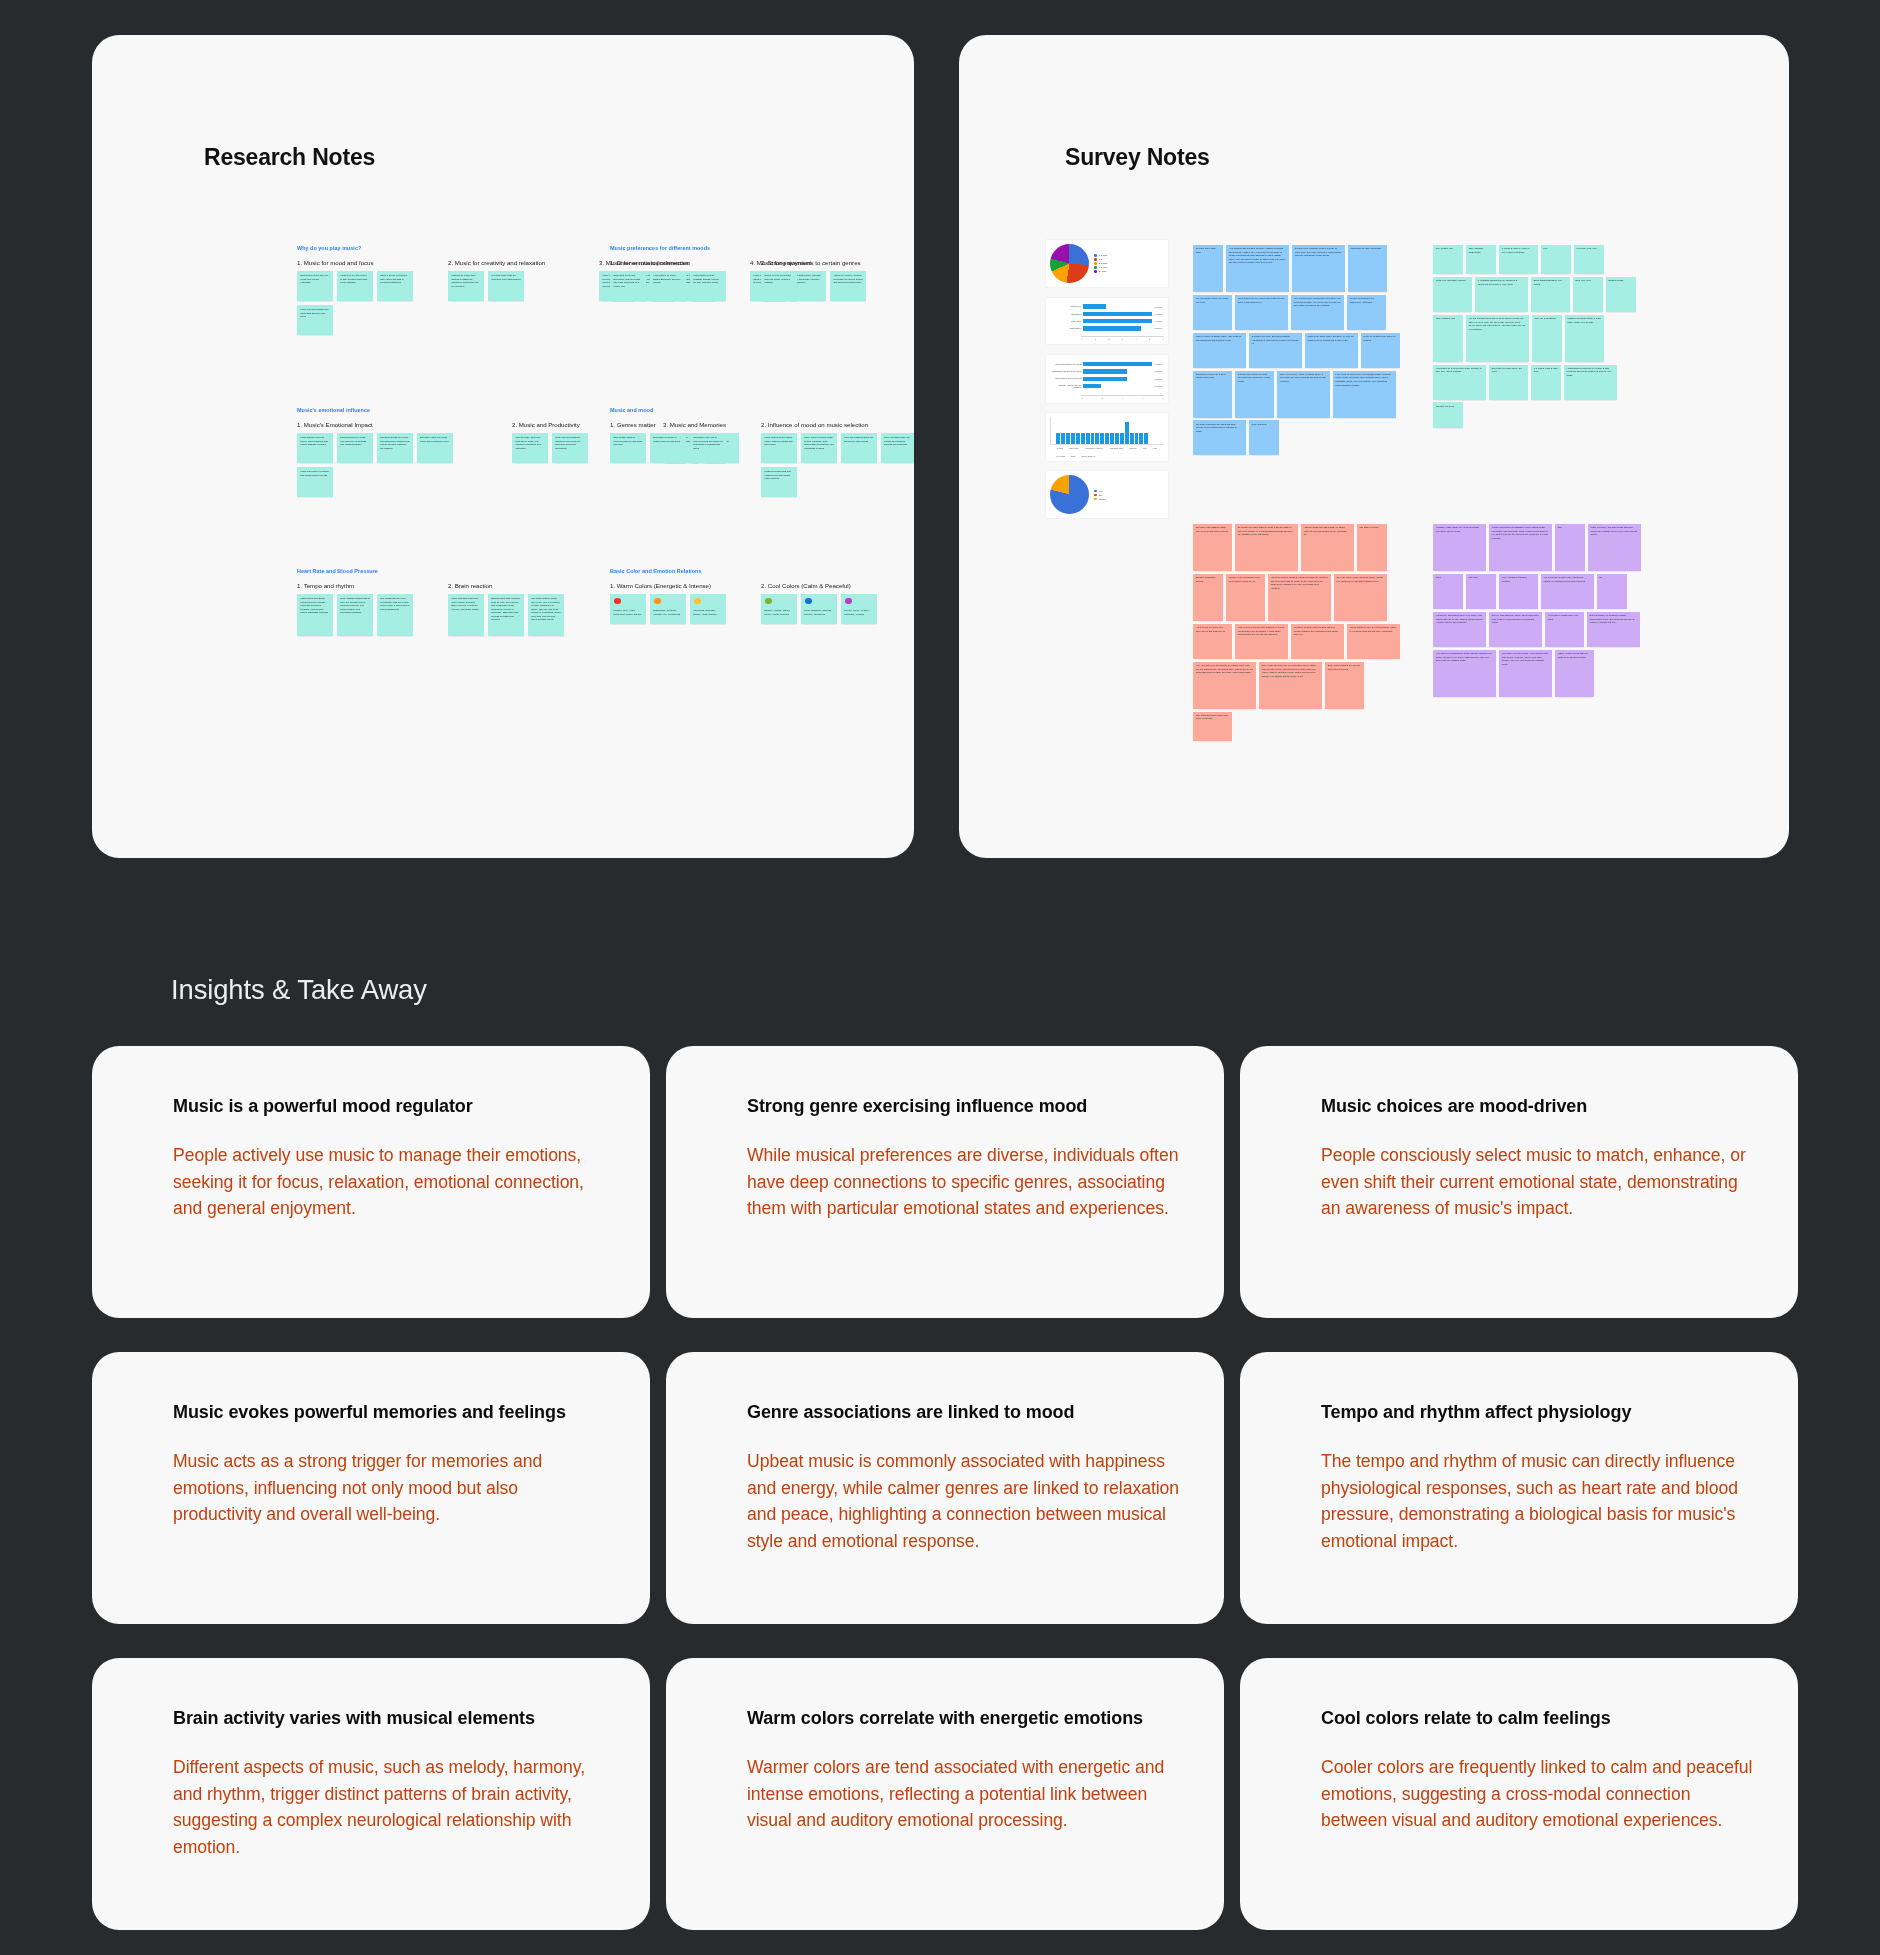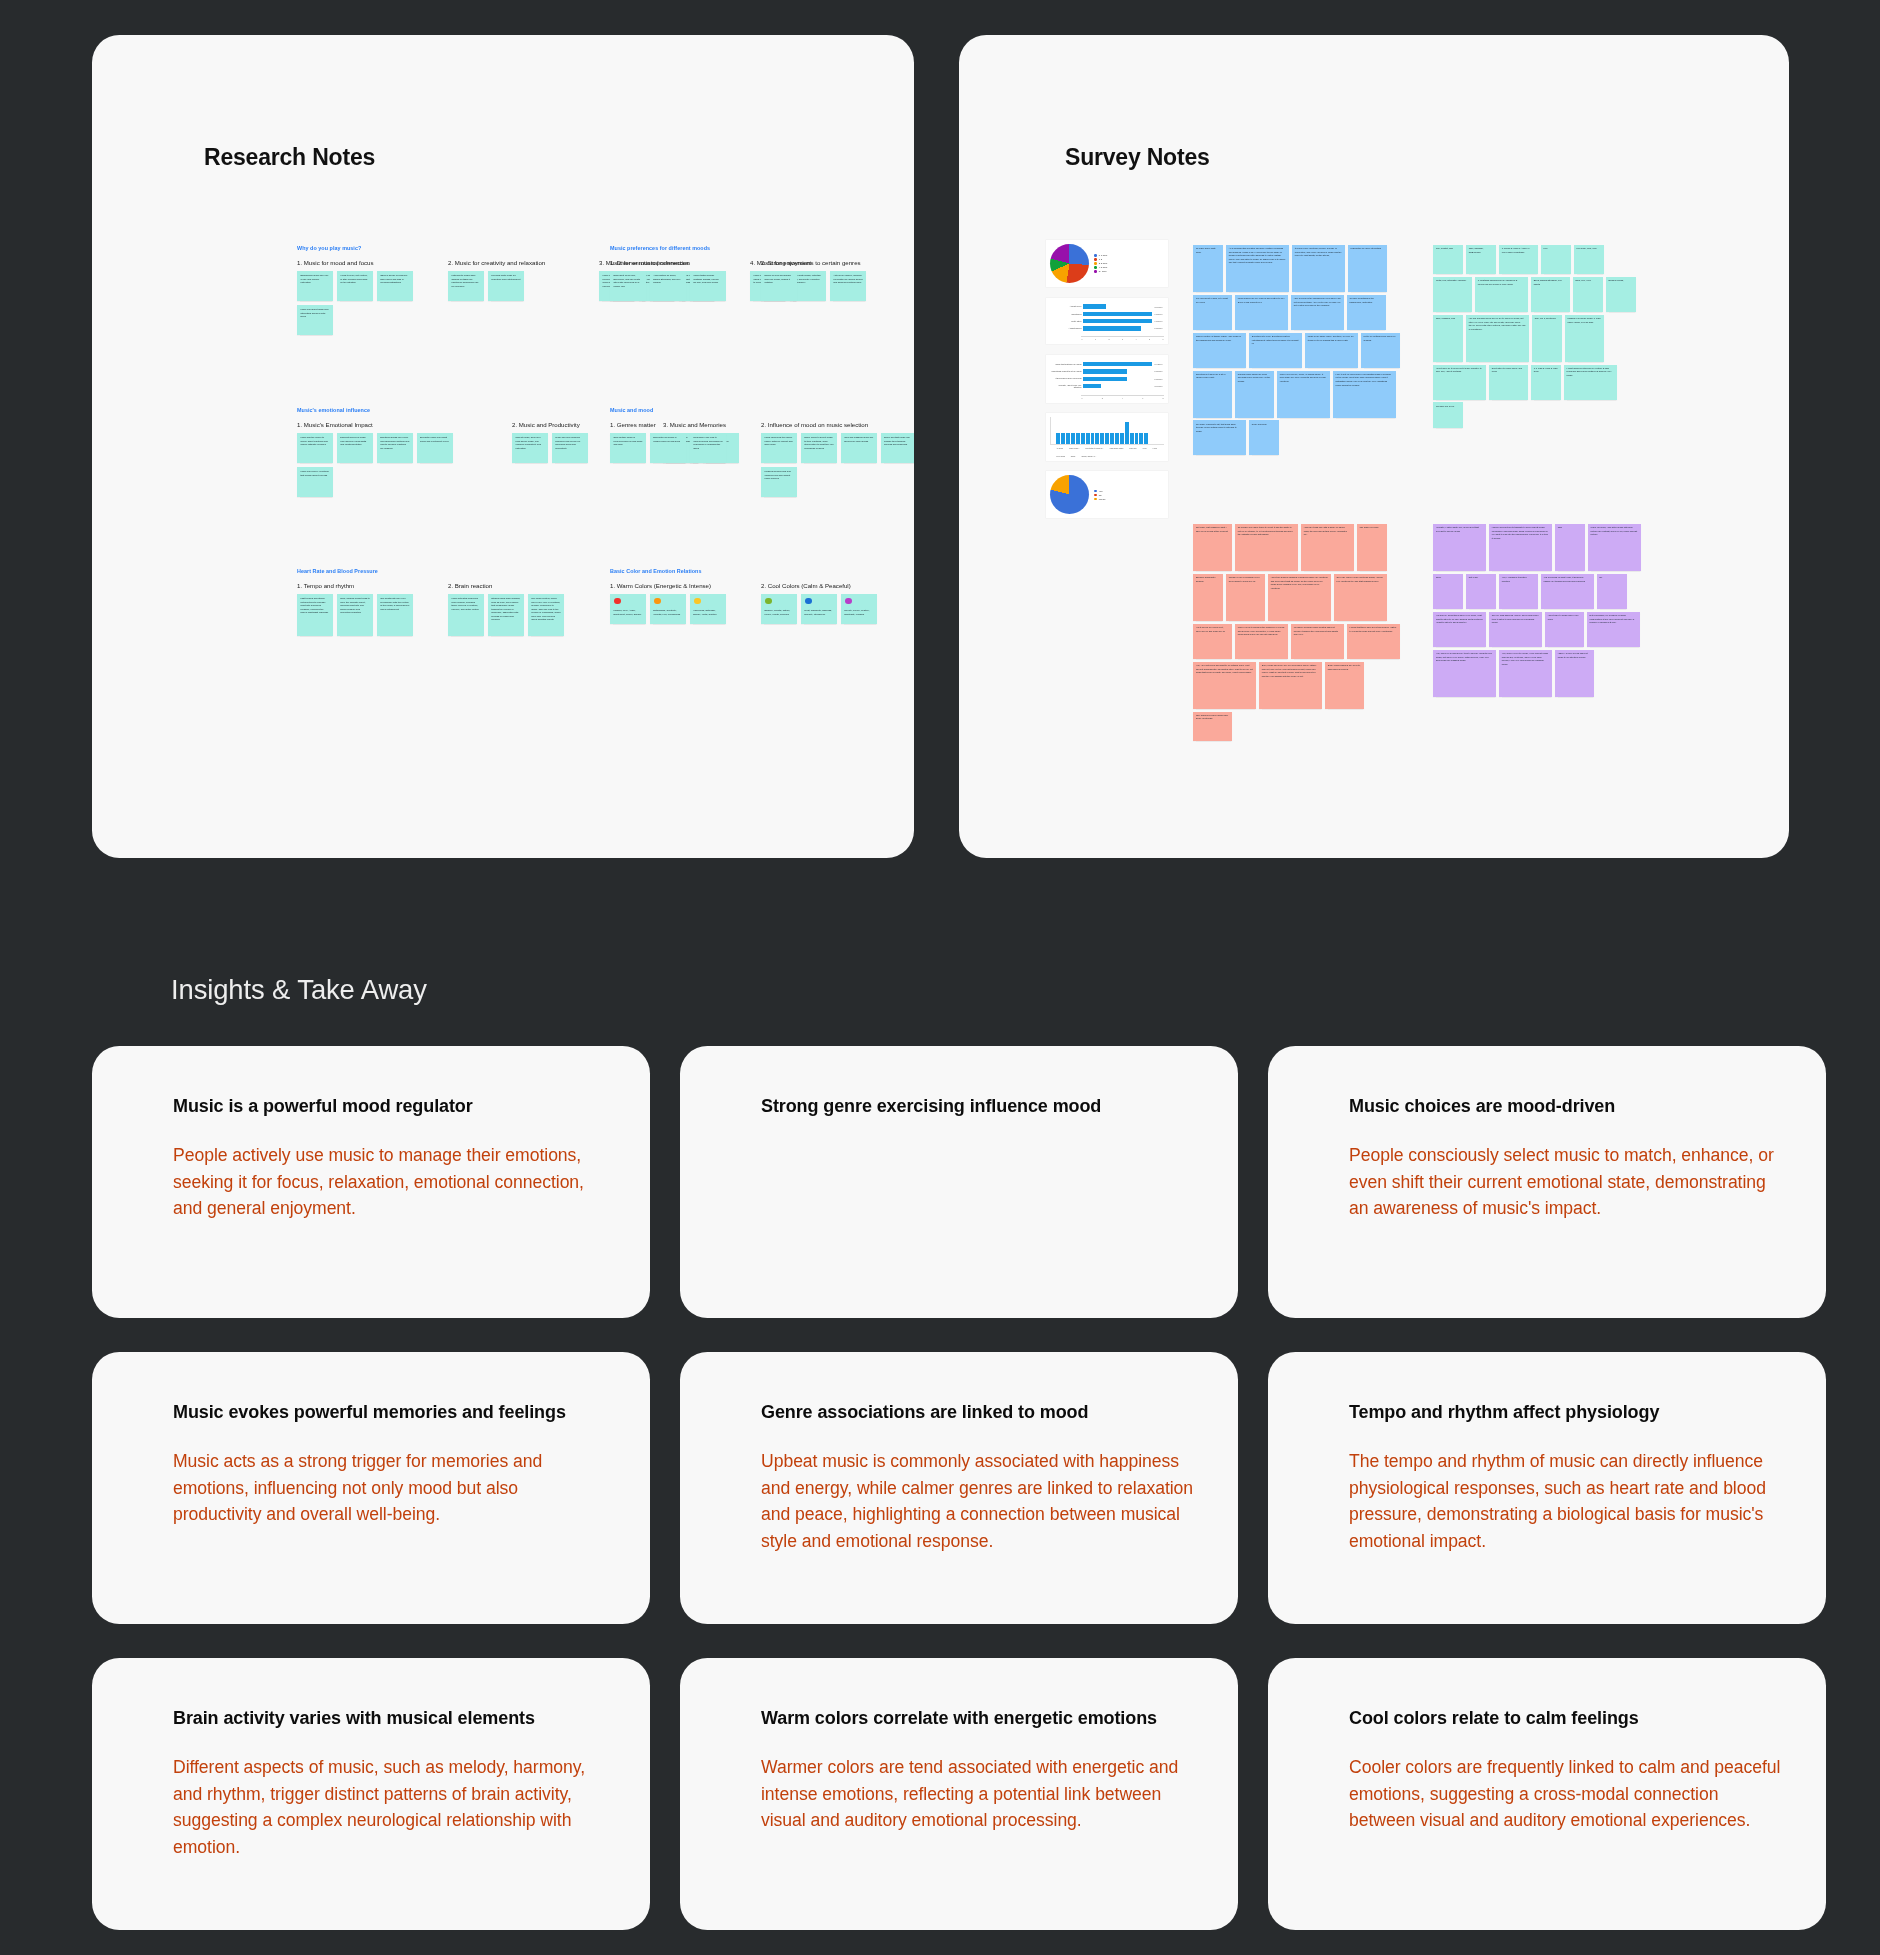--- a/index.html
+++ b/index.html
@@ -97,21 +97,21 @@
   
   .insights-head {
     position:absolute; left:171px; top:974px;
     font-size:27.4px; font-weight:400; color:#eee;
     letter-spacing:-0.1px;
   }
   .icards {
     position:absolute; left:92px; top:1046px;
     width:1700px;
     display:grid; grid-template-columns:repeat(3, 558px);
-    gap:34px 30px;
+    gap:34px 16px;
   }
   .icard {
     background:#f8f8f8; border-radius:27.4px;
     padding:49px 44px 39px 81px;
     min-height:272px;
   }
   .icard-title {
     font-size:18px; font-weight:700; color:#0c0c0c;
     line-height:1.25; margin-bottom:24.5px; letter-spacing:-0.1px;
   }
@@ -530,20 +530,21 @@
 </div>
 
 <div class="insights-head">Insights &amp; Take Away</div>
 <div class="icards" id="insight-cards">
     <div class="icard">
       <div class="icard-title">Music is a powerful mood regulator</div>
       <div class="icard-body">People actively use music to manage their emotions, seeking it for focus, relaxation, emotional connection, and general enjoyment.</div>
     </div>
     <div class="icard">
       <div class="icard-title">Strong genre exercising influence mood</div>
+      <div class="icard-body">While musical preferences are diverse, individuals often have deep connections to specific genres, associating them with particular emotional states and experiences.</div>
     </div>
     <div class="icard">
       <div class="icard-title">Music choices are mood-driven</div>
       <div class="icard-body">People consciously select music to match, enhance, or even shift their current emotional state, demonstrating an awareness of music's impact.</div>
     </div>
     <div class="icard">
       <div class="icard-title">Music evokes powerful memories and feelings</div>
       <div class="icard-body">Music acts as a strong trigger for memories and emotions, influencing not only mood but also productivity and overall well-being.</div>
     </div>
     <div class="icard">

